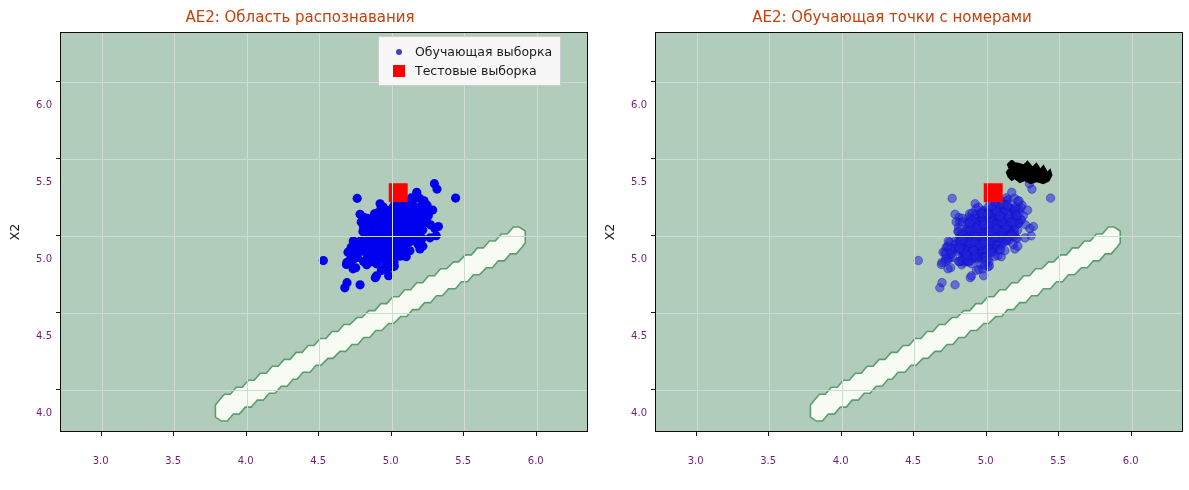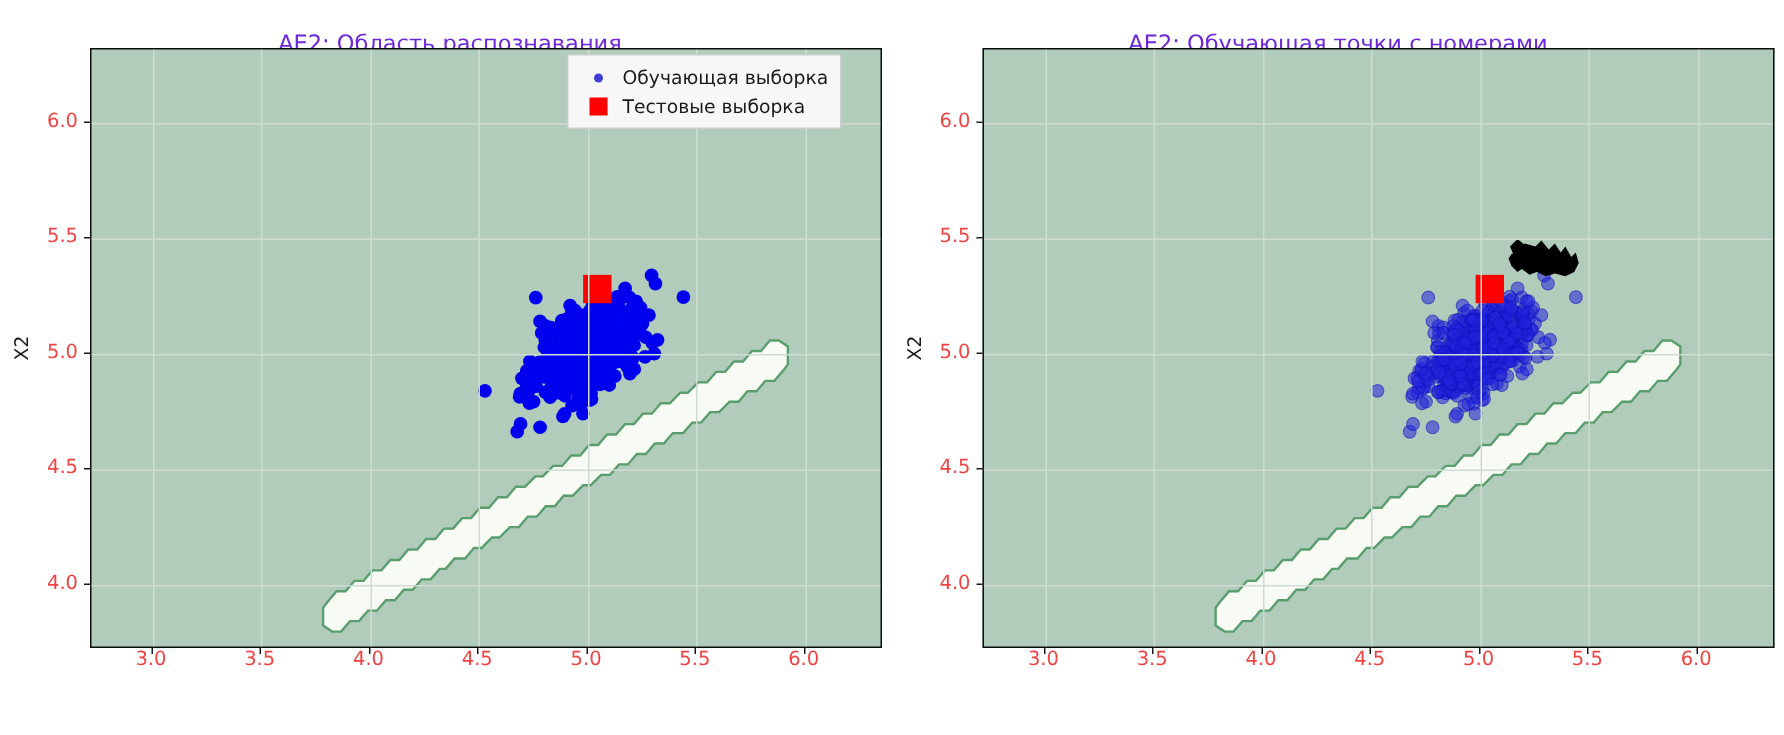--- a/index.html
+++ b/index.html
@@ -3,36 +3,36 @@
 <meta charset="utf-8">
 <style>
   html,body{margin:0;padding:0;background:#ffffff;}
   body{width:1189px;height:490px;font-family:"DejaVu Sans",sans-serif;overflow:hidden;}
   .figure{position:relative;width:1189px;height:490px;background:#ffffff;}
   .panel{position:absolute;top:0;height:490px;}
   .panel-left{left:0;width:600px;}
   .panel-right{left:595px;width:594px;}
   .panel-title{
     position:absolute;top:8px;left:0;width:100%;text-align:center;
-    font-size:15px;color:#6d28d9;font-family:"DejaVu Sans",sans-serif;
-    letter-spacing:0px;white-space:nowrap;margin-top:12px;
+    font-size:15px;color:#c2410c;font-family:"DejaVu Sans",sans-serif;
+    letter-spacing:0px;white-space:nowrap;
   }
   .axes{
     position:absolute;background:#b2ccbb;border:1.3px solid #0d0d0d;
     box-sizing:border-box;overflow:hidden;
   }
   .axes-left{left:60px;top:32px;width:528px;height:400px;}
   .axes-right{left:60px;top:32px;width:528px;height:400px;}
   .gridline{position:absolute;background:#cfdcd4;}
   .gridline.v{width:1px;top:0;bottom:0;}
   .gridline.h{height:1px;left:0;right:0;}
   .tick{position:absolute;background:#1a1a1a;}
   .tick.x{width:1px;height:4px;}
   .tick.y{height:1px;width:4px;}
-  .ticklabel{position:absolute;font-size:13px;color:#ef4444;white-space:nowrap;}
+  .ticklabel{position:absolute;font-size:10px;color:#701a75;white-space:nowrap;margin-top:23px;}
   .ticklabel.x{transform:translateX(-50%);top:432px;}
   .ticklabel.y{transform:translateY(-50%);text-align:right;}
   .axlabel{position:absolute;font-size:12.5px;color:#1a1a1a;}
   .axlabel.x{top:462px;left:60px;width:528px;text-align:center;margin-top:45px;}
   .axlabel.y{left:6px;top:232px;transform:translateY(-50%) rotate(-90deg);transform-origin:center;}
   .region{position:absolute;left:0;top:0;width:100%;height:100%;}
   .legend{
     position:absolute;background:#f7f7f7;border:0.9px solid #cccccc;
     border-radius:1px;padding:5px 8px 5px 7px;box-sizing:border-box;
   }

